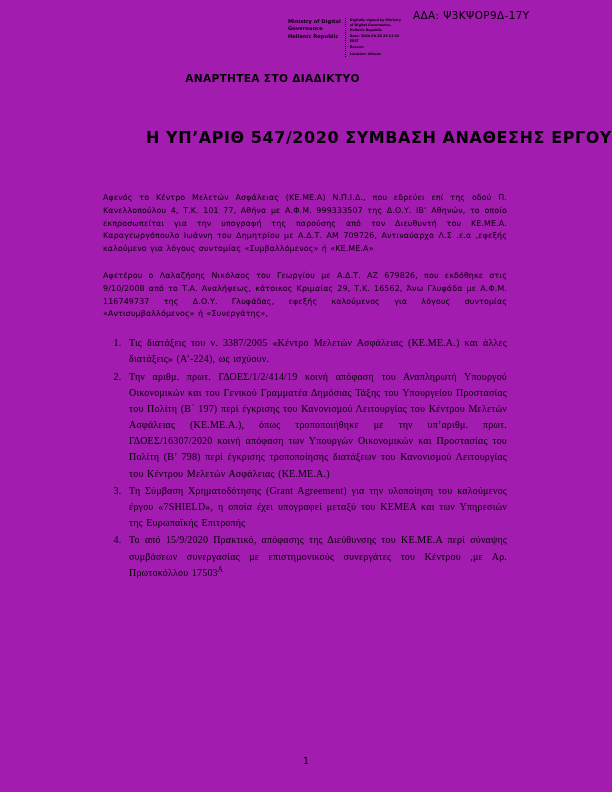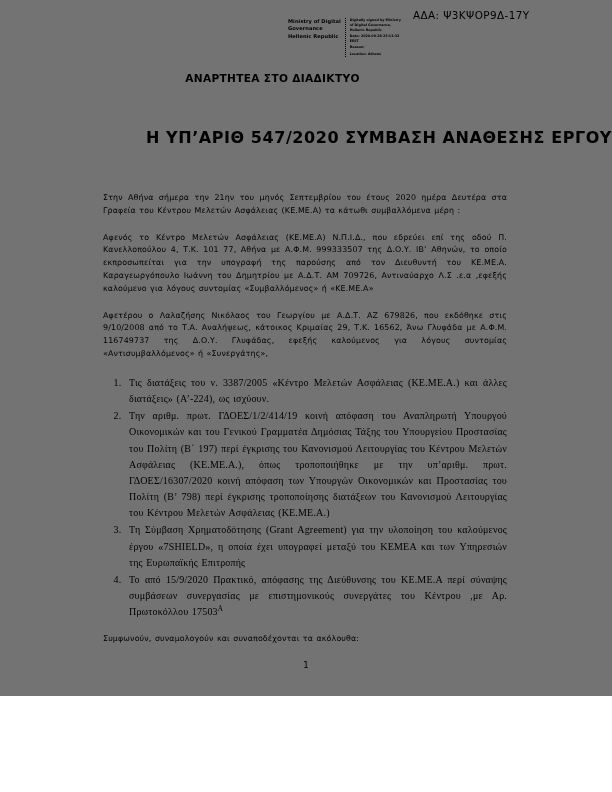--- a/index.html
+++ b/index.html
@@ -7,22 +7,22 @@
     padding: 0;
     background: #ffffff;
   }
   body {
     font-family: "DejaVu Sans", sans-serif;
     color: #000000;
   }
   .page {
     position: relative;
     width: 612px;
-    height: 696px;
-    background: #737373;
+    height: 792px;
+    background: #a21caf;
     overflow: hidden;
     box-sizing: border-box;
   }
 
   
   .sig-stamp {
     position: absolute;
     left: 288px;
     top: 18px;
     width: 118px;
@@ -158,32 +158,30 @@
   </div>
 
   <div class="ada-code">ΑΔΑ: Ψ3ΚΨΟΡ9Δ-17Υ</div>
 
   <div class="anartitea">ΑΝΑΡΤΗΤΕΑ ΣΤΟ ΔΙΑΔΙΚΤΥΟ</div>
 
   <div class="doc-title">Η ΥΠ’ΑΡΙΘ 547/2020 ΣΥΜΒΑΣΗ ΑΝΑΘΕΣΗΣ ΕΡΓΟΥ</div>
 
   <div class="body-area">
 
-    <p class="para">Στην Αθήνα σήμερα την 21ην του μηνός Σεπτεμβρίου του έτους 2020  ημέρα Δευτέρα στα Γραφεία του Κέντρου Μελετών Ασφάλειας (ΚΕ.ΜΕ.Α) τα κάτωθι συμβαλλόμενα μέρη :</p>
 
     <p class="para">Αφενός το Κέντρο Μελετών Ασφάλειας (ΚΕ.ΜΕ.Α) Ν.Π.Ι.Δ., που εδρεύει επί της οδού Π. Κανελλοπούλου 4, Τ.Κ. 101 77, Αθήνα με Α.Φ.Μ. 999333507 της Δ.Ο.Υ. ΙΒ’ Αθηνών, το οποίο εκπροσωπείται για την υπογραφή της παρούσης από τον  Διευθυντή του ΚΕ.ΜΕ.Α. Καραγεωργόπουλο Ιωάννη του Δημητρίου με Α.Δ.Τ. ΑΜ 709726, Αντιναύαρχο Λ.Σ .ε.α ,εφεξής καλούμενο για λόγους συντομίας «Συμβαλλόμενος» ή «ΚΕ.ΜΕ.Α»</p>
 
     <p class="para">Αφετέρου ο Λαλαζήσης Νικόλαος του Γεωργίου με Α.Δ.Τ. ΑΖ 679826, που εκδόθηκε στις 9/10/2008 από το Τ.Α. Αναλήψεως, κάτοικος Κριμαίας 29, Τ.Κ. 16562, Άνω Γλυφάδα με Α.Φ.Μ. 116749737 της Δ.Ο.Υ. Γλυφάδας, εφεξής καλούμενος για λόγους συντομίας «Αντισυμβαλλόμενος» ή «Συνεργάτης»,</p>
 
 
     <ol class="clauses">
       <li>Τις διατάξεις του ν. 3387/2005 «Κέντρο Μελετών Ασφάλειας (ΚΕ.ΜΕ.Α.) και άλλες διατάξεις» (Α’-224), ως ισχύουν.</li>
       <li>Την αριθμ. πρωτ. ΓΔΟΕΣ/1/2/414/19 κοινή απόφαση του Αναπληρωτή Υπουργού Οικονομικών και του Γενικού Γραμματέα Δημόσιας Τάξης του Υπουργείου Προστασίας του Πολίτη (Β΄ 197) περί έγκρισης του Κανονισμού Λειτουργίας του Κέντρου Μελετών Ασφάλειας (ΚΕ.ΜΕ.Α.), όπως τροποποιήθηκε με την υπ’αριθμ. πρωτ. ΓΔΟΕΣ/16307/2020 κοινή απόφαση των Υπουργών Οικονομικών και Προστασίας του Πολίτη (Β’ 798) περί έγκρισης τροποποίησης διατάξεων του Κανονισμού Λειτουργίας του Κέντρου Μελετών Ασφάλειας (ΚΕ.ΜΕ.Α.)</li>
       <li>Τη Σύμβαση Χρηματοδότησης (Grant Agreement) για την υλοποίηση του καλούμενος έργου «7SHIELD», η οποία έχει υπογραφεί μεταξύ του ΚΕΜΕΑ και των Υπηρεσιών της Ευρωπαϊκής Επιτροπής</li>
       <li><span>Το από 15/9/2020 Πρακτικό, απόφασης της Διεύθυνσης του ΚΕ.ΜΕ.Α περί σύναψης συμβάσεων συνεργασίας με επιστημονικούς συνεργάτες του Κέντρου ,με Αρ. Πρωτοκόλλου 17503</span><span class="sup">Α</span></li>
     </ol>
 
-    <p class="para closing">Συμφωνούν, συναμολογούν και συναποδέχονται τα ακόλουθα:</p>
   </div>
 
   <div class="page-number">1</div>
 
 </div>
 
 </body></html>

